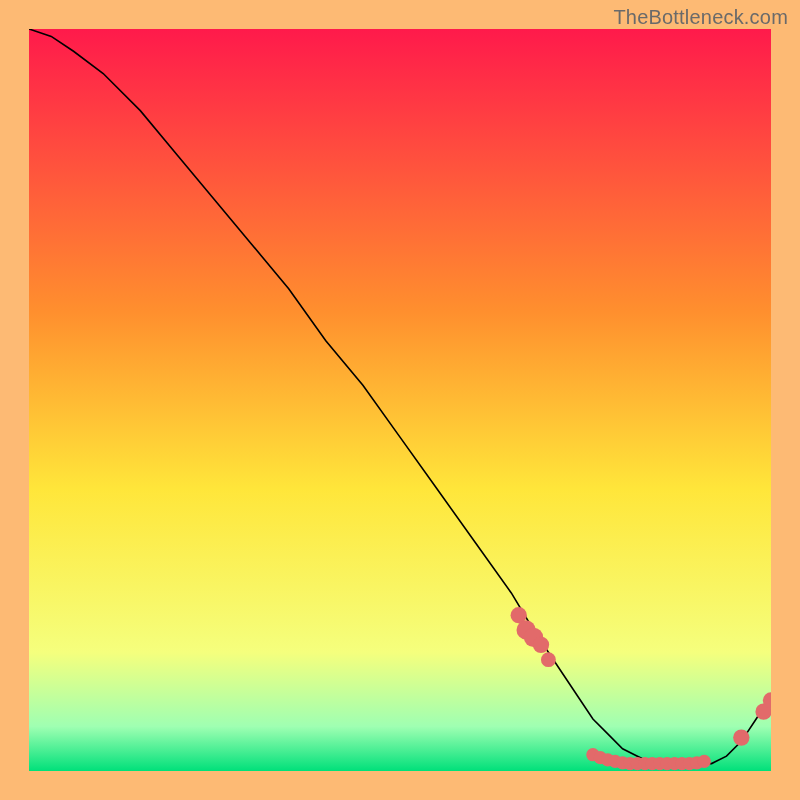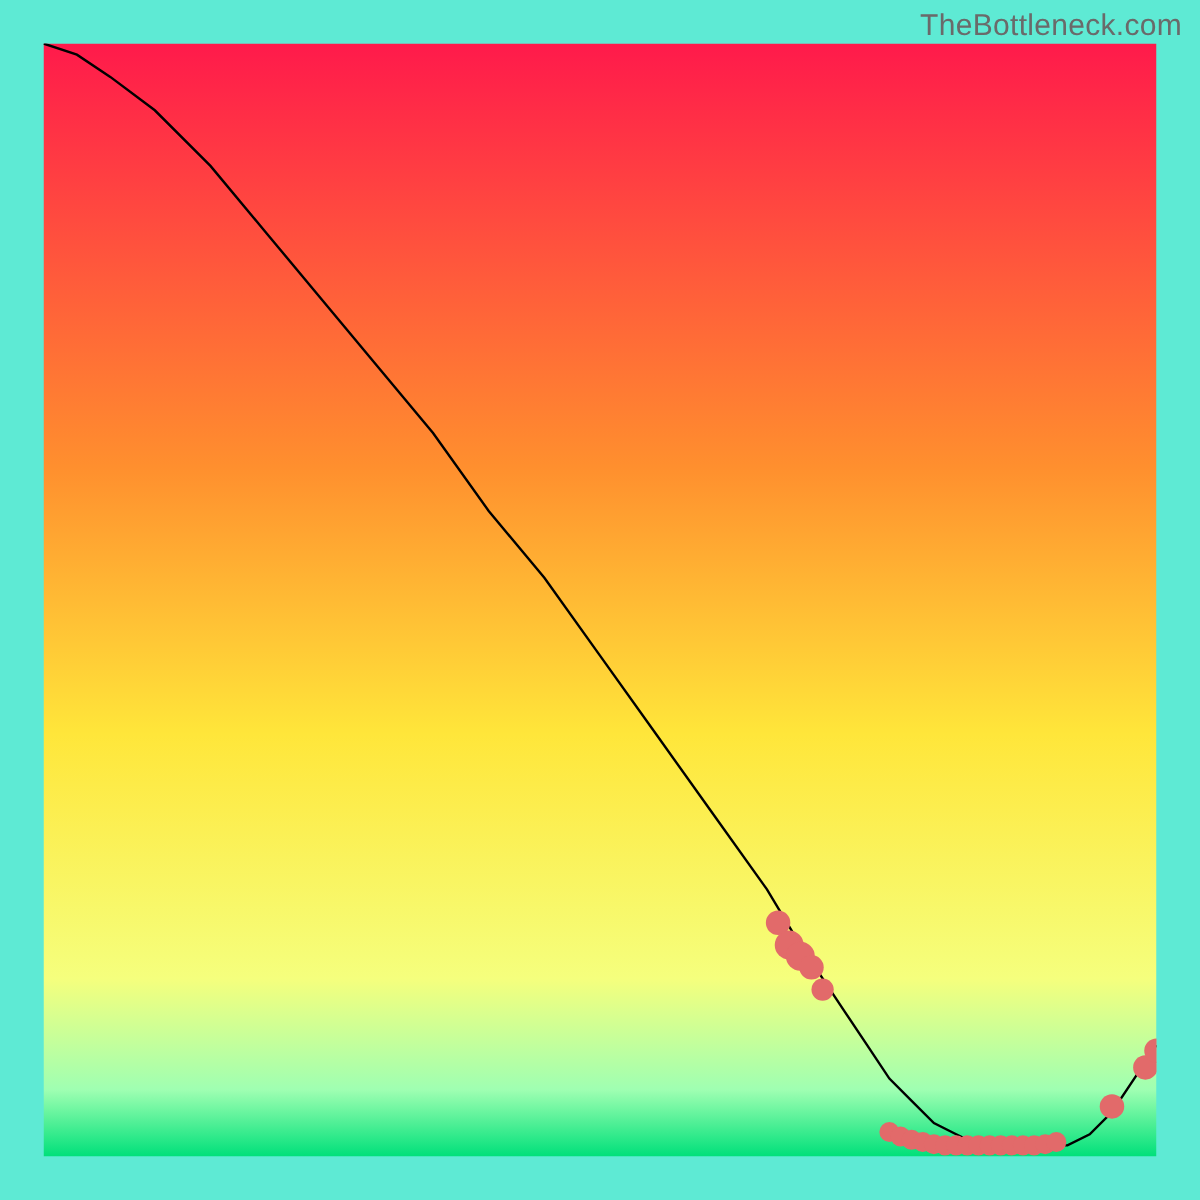--- a/index.html
+++ b/index.html
@@ -8,21 +8,21 @@
     width: 800px;
     height: 800px;
     background: #000;
     overflow: hidden;
     font-family: Arial, Helvetica, sans-serif;
   }
   .stage {
     position: relative;
     width: 800px;
     height: 800px;
-    background: #5eead4;
+    background: #fdba74;
   }
   .watermark {
     position: absolute;
     top: 6px;
     right: 12px;
     color: #6a6a6a;
     font-size: 20px;
     font-weight: 400;
     letter-spacing: 0.2px;
     z-index: 10;

